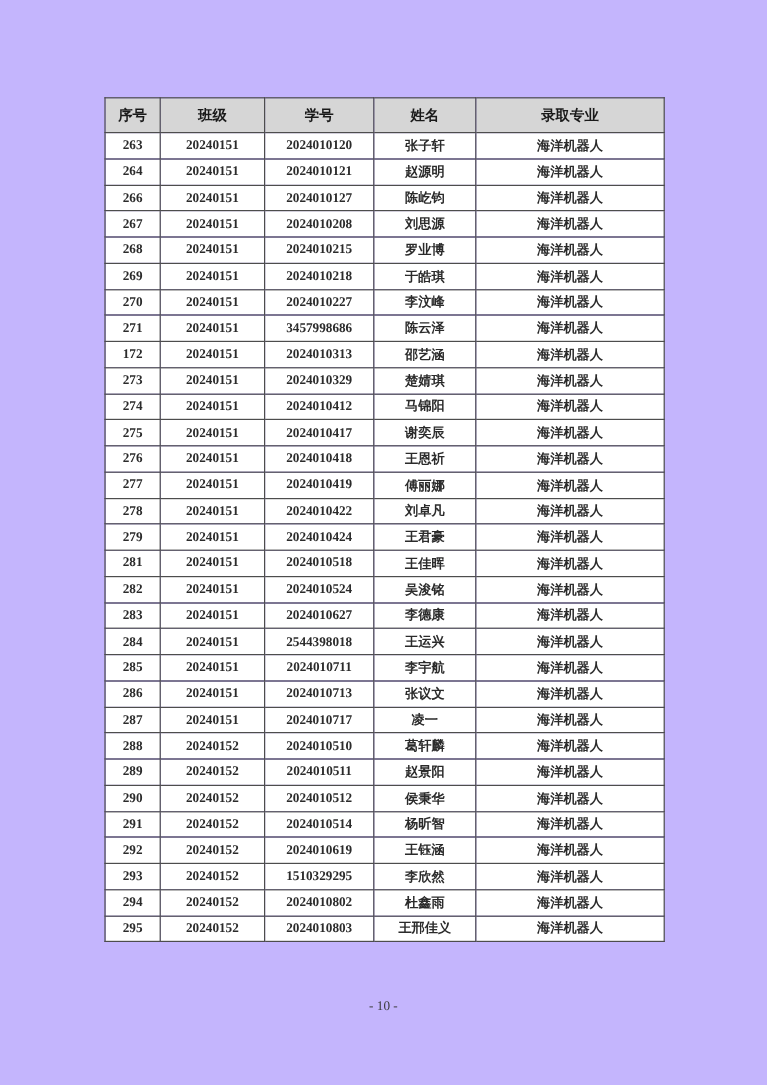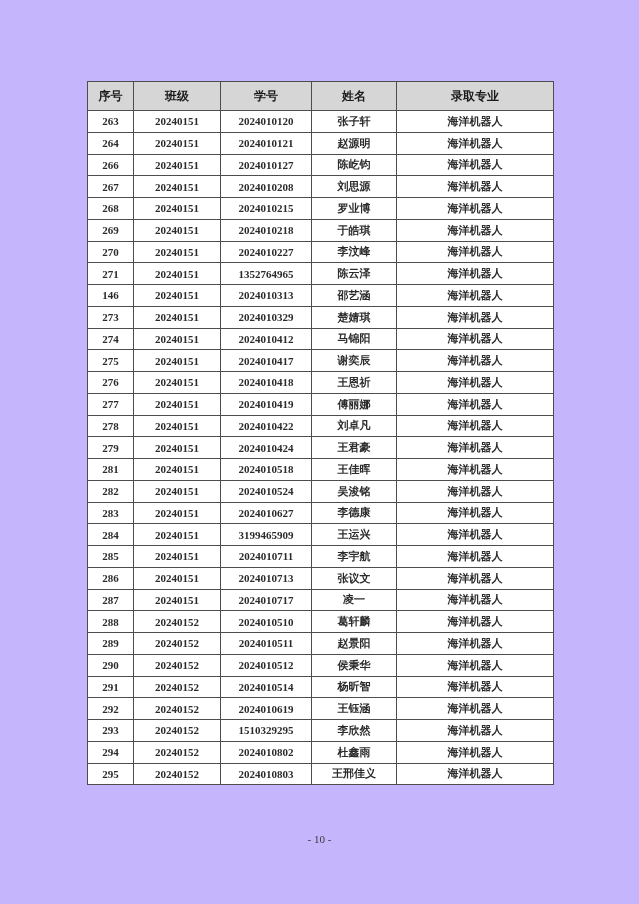--- a/index.html
+++ b/index.html
@@ -123,26 +123,26 @@
         <tr>
           <td>270</td>
           <td>20240151</td>
           <td>2024010227</td>
           <td>李汶峰</td>
           <td>海洋机器人</td>
         </tr>
         <tr>
           <td>271</td>
           <td>20240151</td>
-          <td>1352764965</td>
+          <td>3457998686</td>
           <td>陈云泽</td>
           <td>海洋机器人</td>
         </tr>
         <tr>
-          <td>146</td>
+          <td>172</td>
           <td>20240151</td>
           <td>2024010313</td>
           <td>邵艺涵</td>
           <td>海洋机器人</td>
         </tr>
         <tr>
           <td>273</td>
           <td>20240151</td>
           <td>2024010329</td>
           <td>楚婧琪</td>
@@ -207,21 +207,21 @@
         <tr>
           <td>283</td>
           <td>20240151</td>
           <td>2024010627</td>
           <td>李德康</td>
           <td>海洋机器人</td>
         </tr>
         <tr>
           <td>284</td>
           <td>20240151</td>
-          <td>3199465909</td>
+          <td>2544398018</td>
           <td>王运兴</td>
           <td>海洋机器人</td>
         </tr>
         <tr>
           <td>285</td>
           <td>20240151</td>
           <td>2024010711</td>
           <td>李宇航</td>
           <td>海洋机器人</td>
         </tr>

